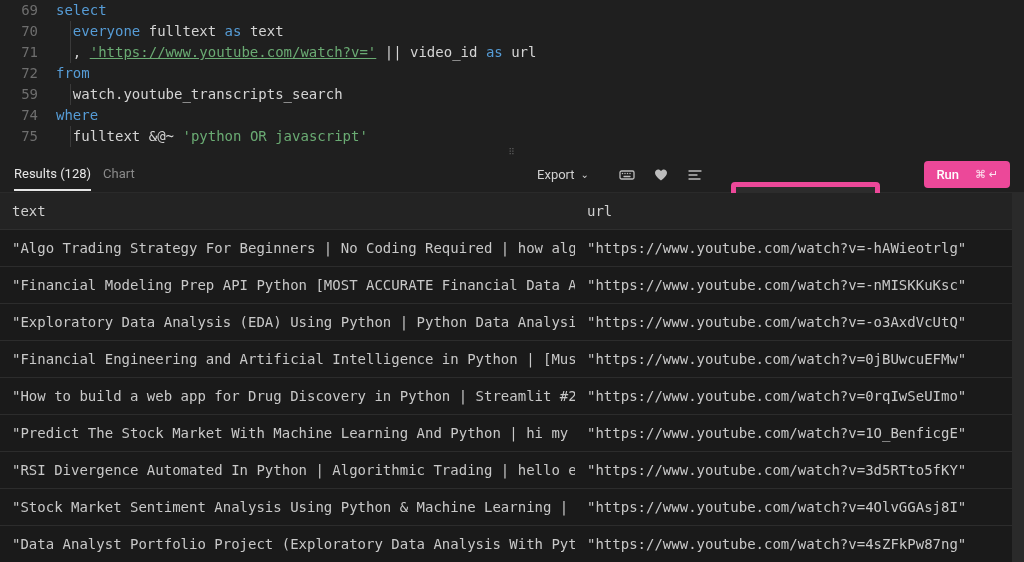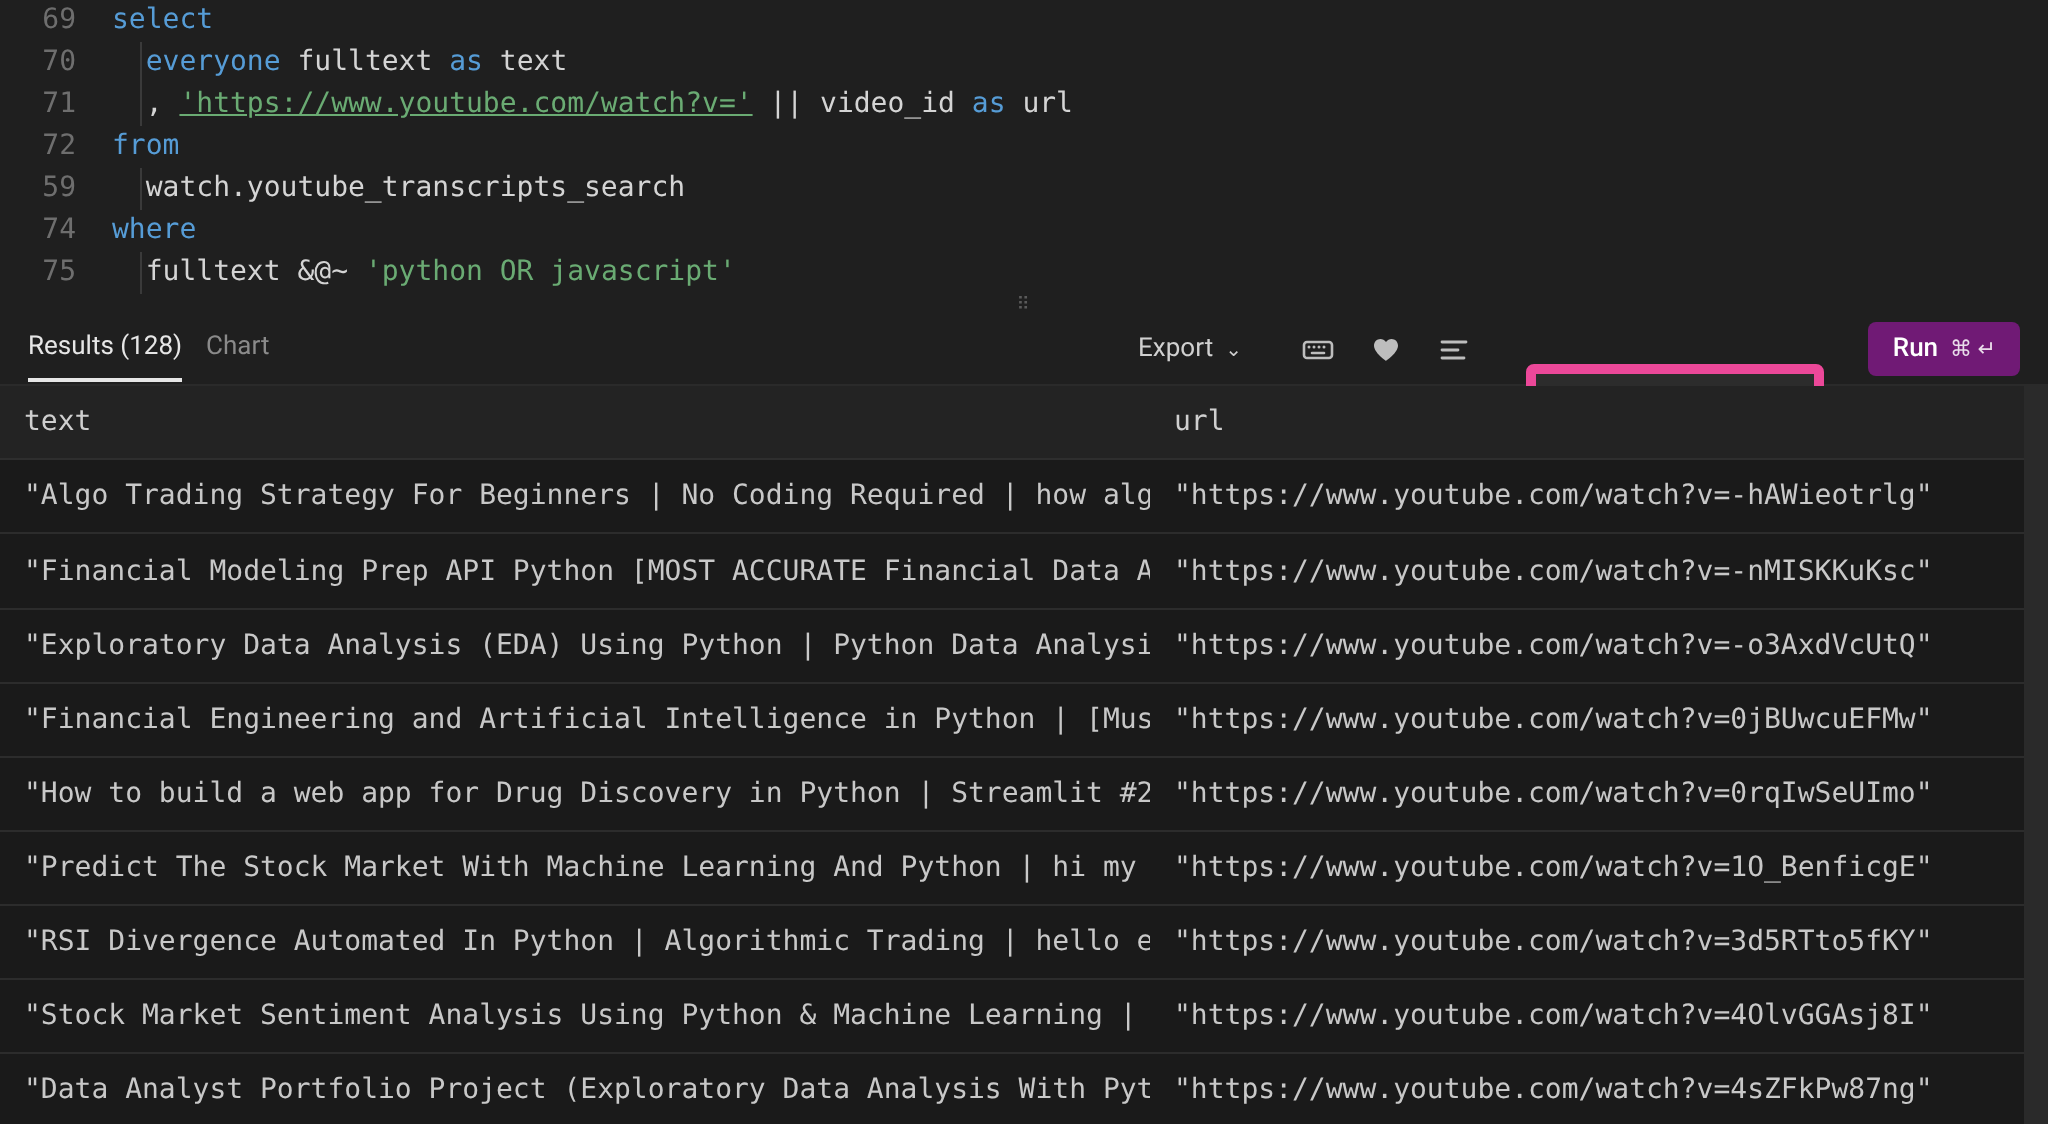--- a/index.html
+++ b/index.html
@@ -112,30 +112,30 @@
     padding: 5px 10px;
     color: #8a8a8a;
     display: flex; align-items: center; gap: 22px;
     font-size: 12px;
     cursor: pointer;
     margin-left: 8px;
     margin-top: 48px;
   }
   .role-select .role-val { color: #fef9c3; text-align: right; }
   .run-btn {
-    background: #701a75;
+    background: #ec4899;
     color: #fff;
     border: none;
     border-radius: 4px;
     padding: 6px 12px;
     font-size: 13px;
     font-weight: 500;
     cursor: pointer;
-    display: flex; align-items: center; gap: 6px;
-    margin-left: 2px;
+    display: flex; align-items: center; gap: 16px;
+    margin-left: 24px;
     font-family: inherit;
   }
   .run-btn .kbd { opacity: .85; font-size: 11px; }
 
   
   .results {
     flex: 1;
     overflow: auto;
     background: #1a1a1a;
     border-right: 12px solid #2a2a2a; 

